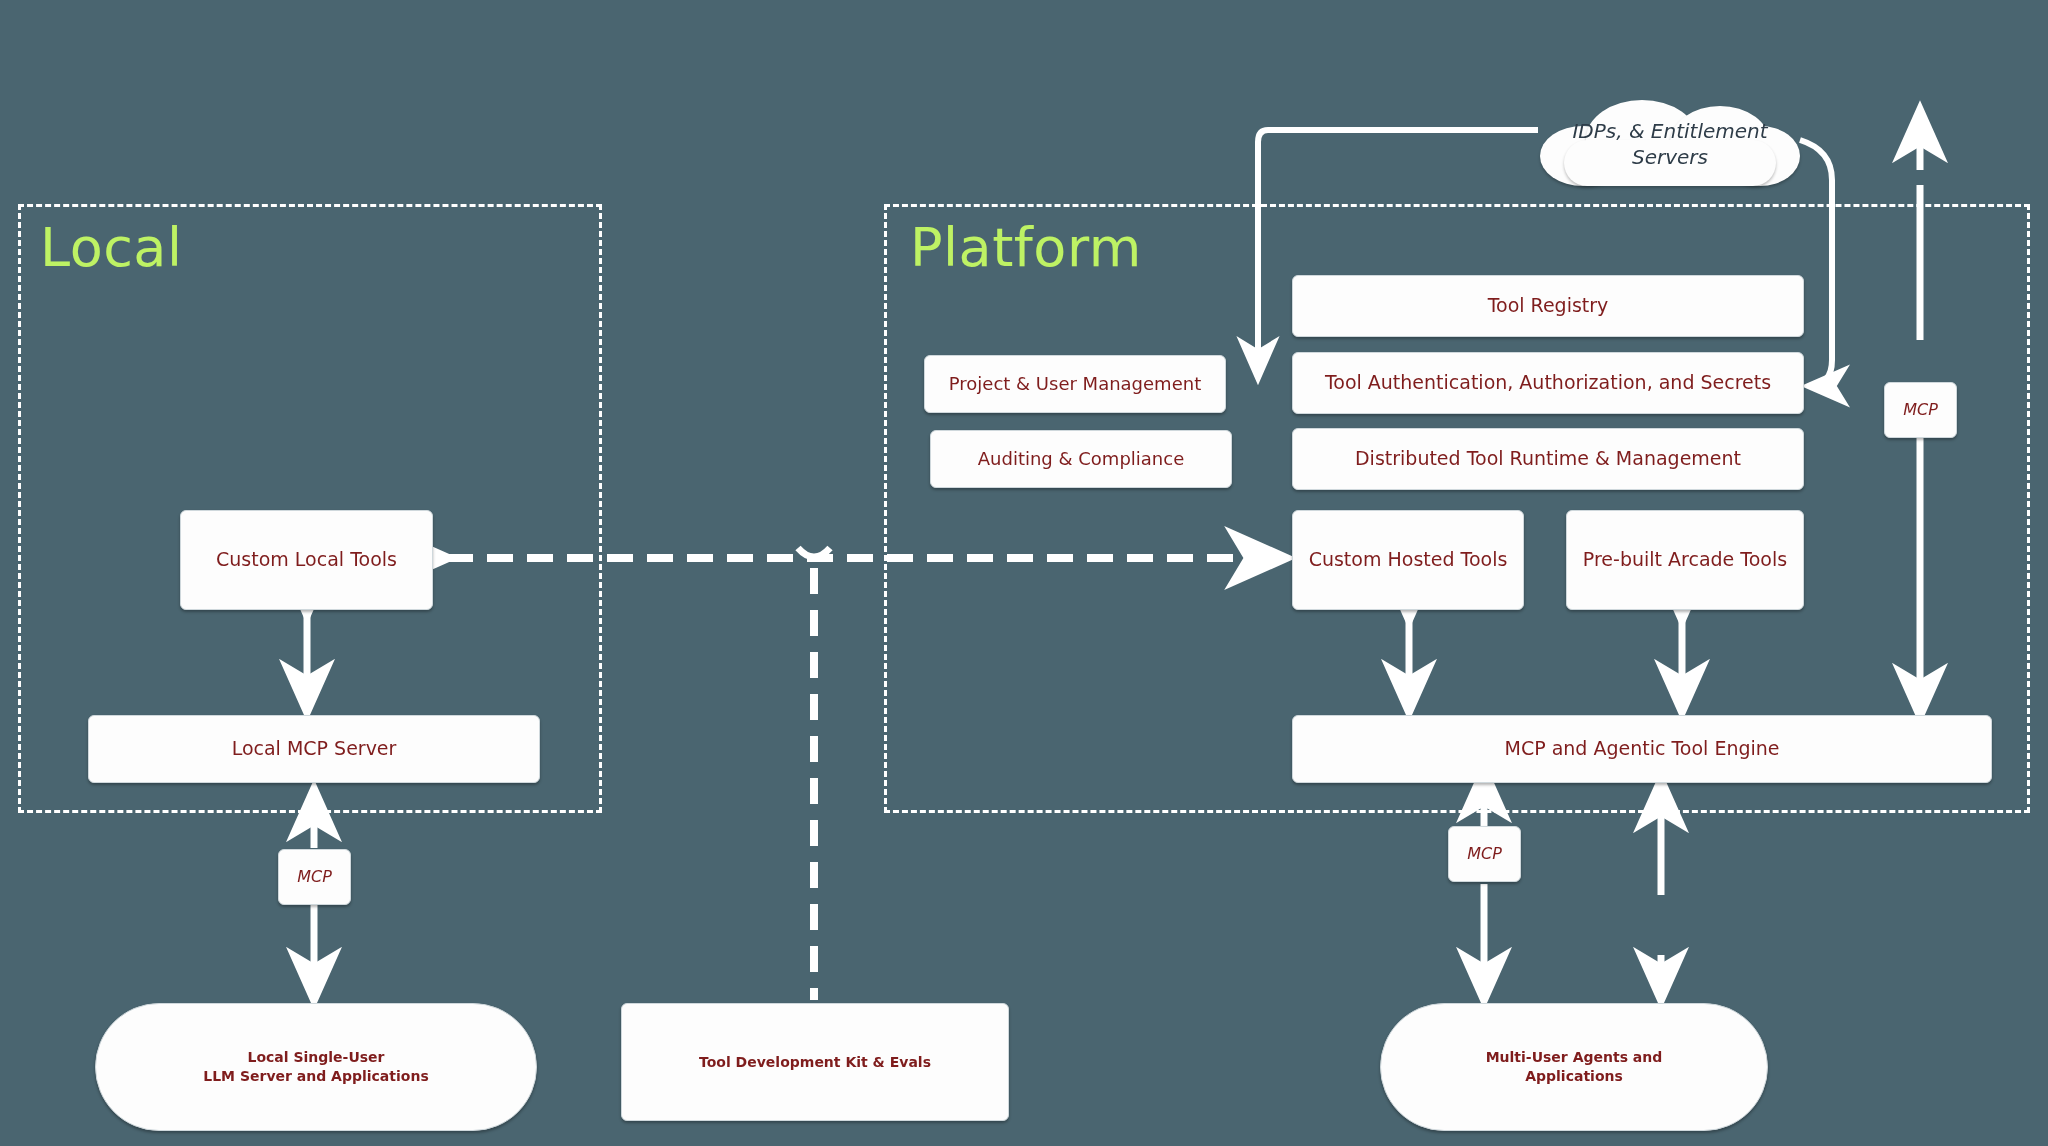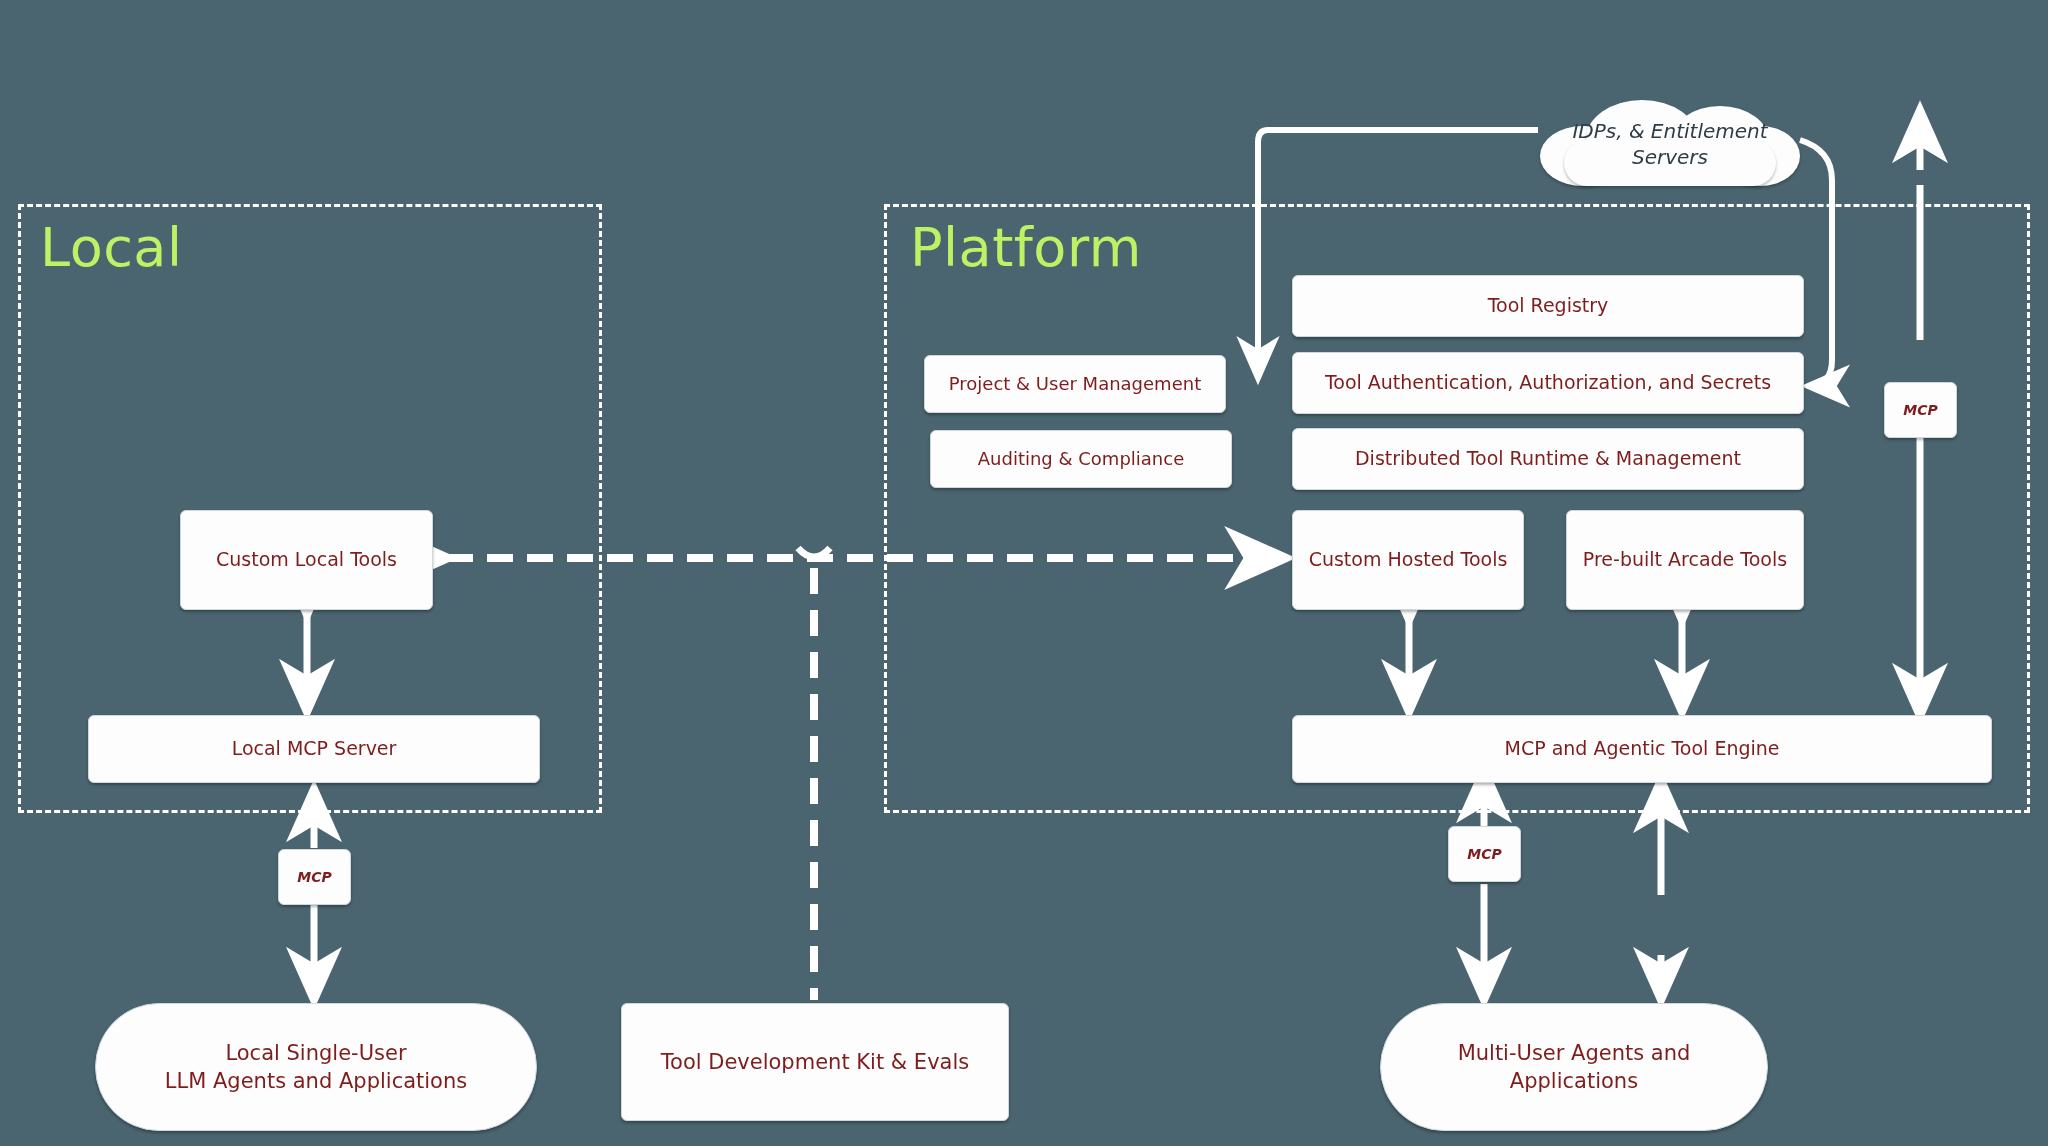--- a/index.html
+++ b/index.html
@@ -34,22 +34,22 @@
     border-radius:6px;
     box-shadow:0 2px 3px rgba(0,0,0,0.30);
     display:flex;align-items:center;justify-content:center;
     text-align:center;
     color:#7f1d1d;
     font-size:19px;
     line-height:1.35;
     box-sizing:border-box;
     padding:4px 10px;
   }
-  .node.bold{font-weight:400;font-size:21px;}
-  .node.italic{font-style:italic;font-size:14px;font-weight:bold;}
+  .node.bold{font-weight:700;font-size:14px;}
+  .node.italic{font-style:italic;font-size:16px;}
   .node.pill{border-radius:90px;}
   .node.small{font-size:18px;}
 
   .cloud{
     position:absolute;
     color:#2e3c48;
     font-size:20px;
     font-style:italic;
     text-align:center;
     display:flex;align-items:center;justify-content:center;
@@ -150,21 +150,21 @@
 
   <div class="node" style="left:180px;top:510px;width:253px;height:100px;">Custom Local Tools</div>
 
   <div class="node" style="left:88px;top:715px;width:452px;height:68px;">Local MCP Server</div>
 
   <div class="node italic" style="left:278px;top:849px;width:73px;height:56px;">MCP</div>
 
   <div class="node bold pill" style="left:95px;top:1003px;width:442px;height:128px;">
     <span>
       <span>Local Single-User</span><br>
-      <span>LLM Agents and Applications</span>
+      <span>LLM Server and Applications</span>
     </span>
   </div>
 
   <div class="node bold" style="left:621px;top:1003px;width:388px;height:118px;">Tool Development Kit &amp; Evals</div>
 
   <div class="node small" style="left:924px;top:355px;width:302px;height:58px;">Project &amp; User Management</div>
 
   <div class="node small" style="left:930px;top:430px;width:302px;height:58px;">Auditing &amp; Compliance</div>
 
   <div class="node" style="left:1292px;top:275px;width:512px;height:62px;">Tool Registry</div>

